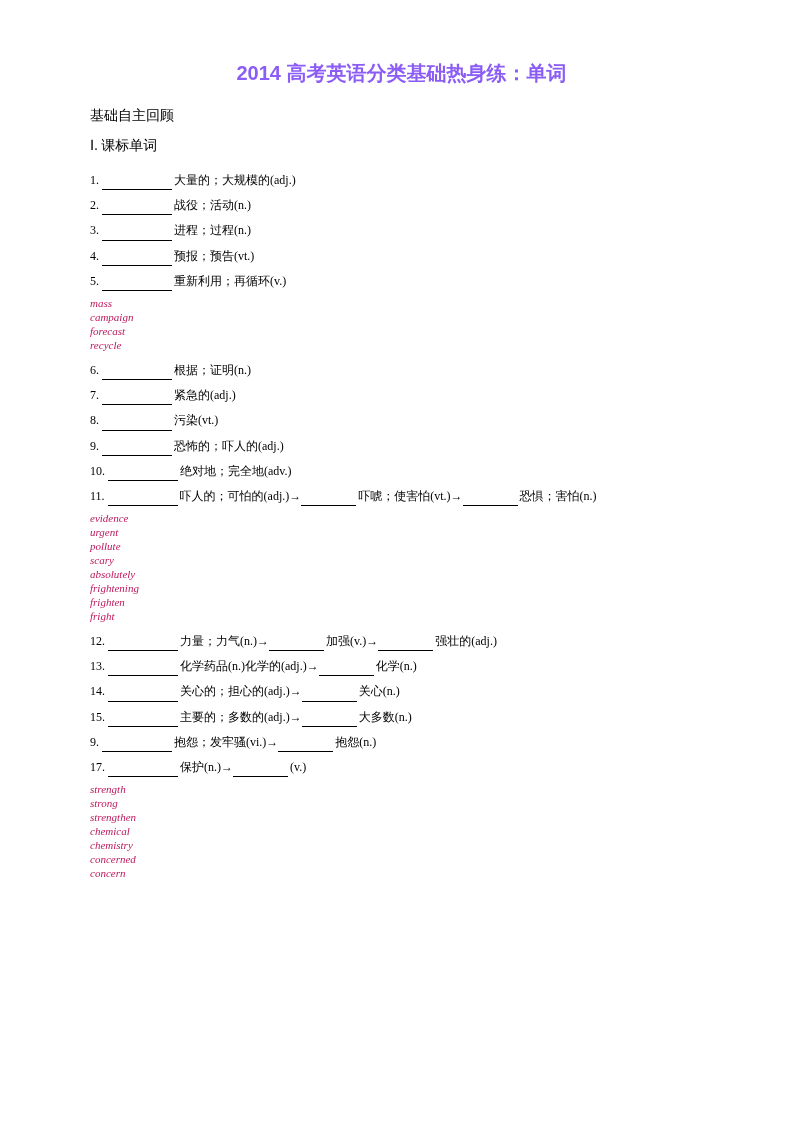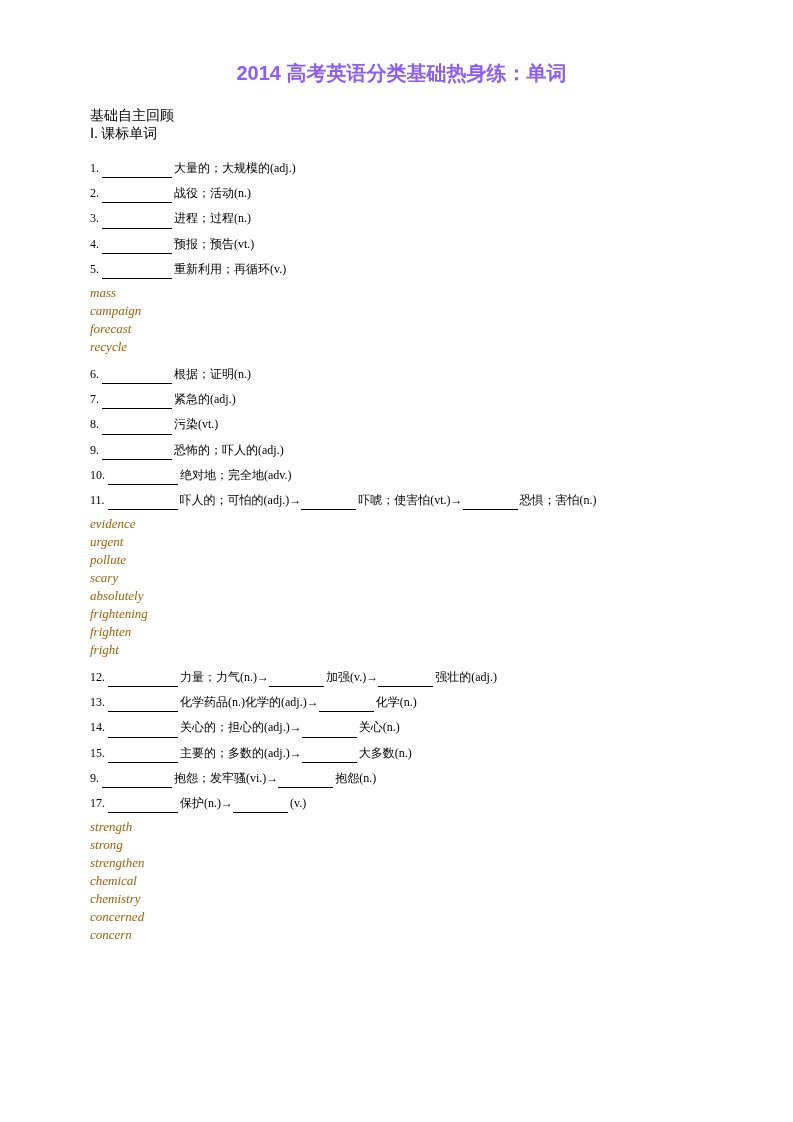--- a/index.html
+++ b/index.html
@@ -19,21 +19,21 @@
     .page-title {
       text-align: center;
       font-size: 20px;
       font-weight: bold;
       color: #8b5cf6;
       margin-bottom: 20px;
       font-family: SimHei, "黑体", sans-serif;
     }
     .section-header {
       font-size: 14px;
-      margin-bottom: 0;
+      margin-bottom: 12px;
     }
     .subsection-header {
       font-size: 14px;
       margin-bottom: 16px;
     }
     .item-line {
       margin-bottom: 6px;
       line-height: 1.6;
       font-size: 12px;
     }
@@ -45,22 +45,22 @@
       vertical-align: bottom;
     }
     .blank-short {
       display: inline-block;
       width: 55px;
       border-bottom: 1px solid #000;
       margin-right: 2px;
       vertical-align: bottom;
     }
     .answer-word {
-      color: #a16207;
-      font-size: 13px;
+      color: #be185d;
+      font-size: 11px;
       display: block;
       margin-bottom: 2px;
       font-style: italic;
     }
     .answers-block {
       margin-top: 4px;
       margin-bottom: 10px;
     }
   </style>
 </head>

